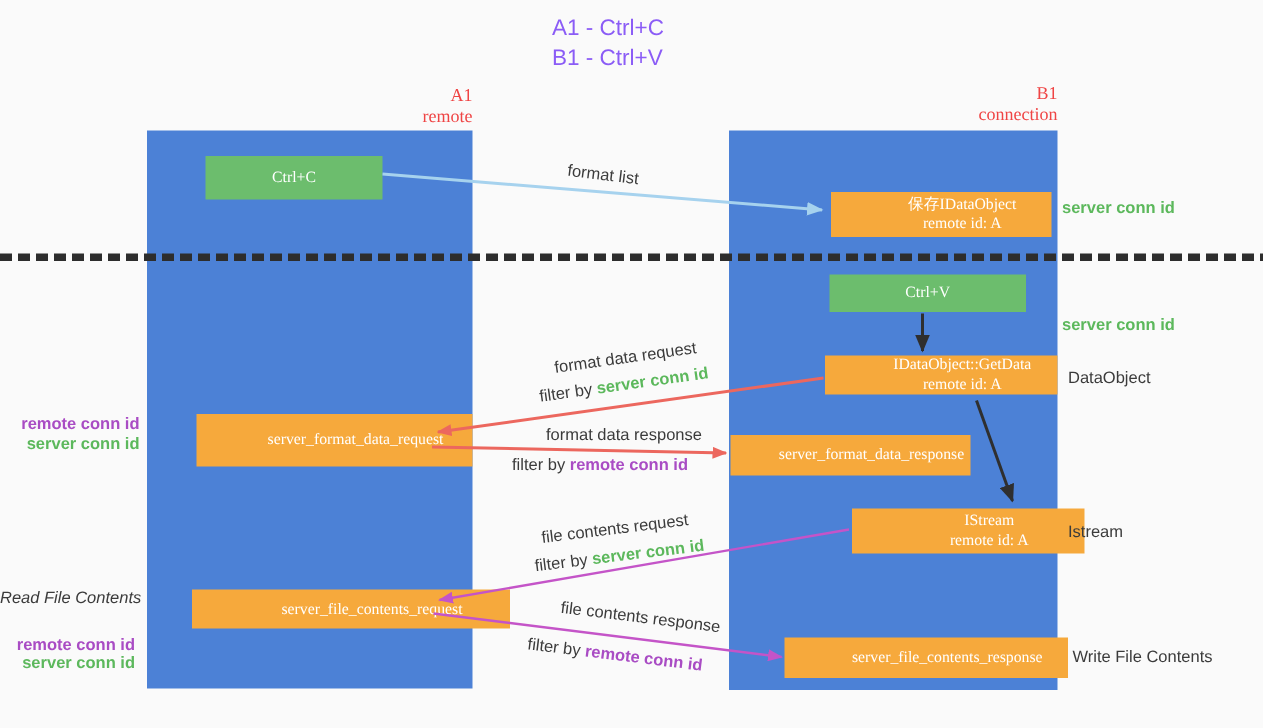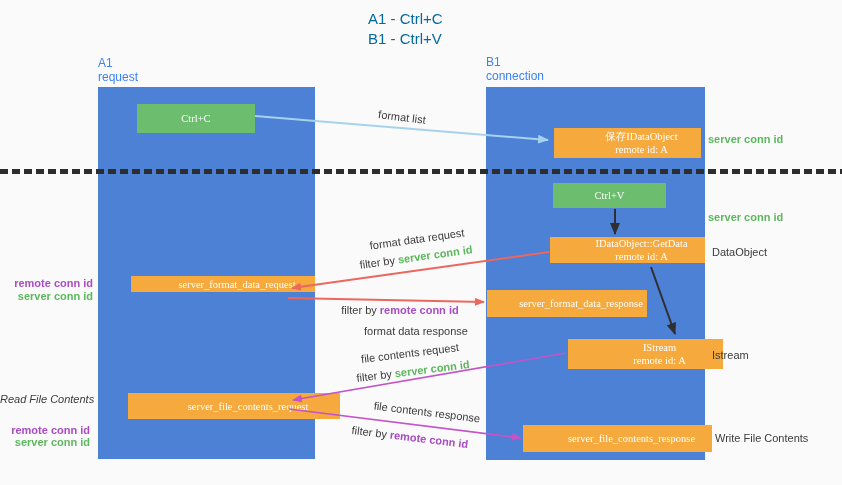--- a/index.html
+++ b/index.html
@@ -1,49 +1,49 @@
 <!DOCTYPE html>
 <html><head>
 <meta charset="utf-8">
 <style>
   html,body{margin:0;padding:0;}
   body{background:#fafafa;font-family:"Liberation Sans",sans-serif;}
   .stage{position:relative;width:842px;height:485px;background:#fafafa;overflow:hidden;}
   .col{position:absolute;background:#4c81d6;z-index:1;}
   #colA{left:98px;top:87px;width:217px;height:372px;}
   #colB{left:486px;top:87px;width:219px;height:373px;}
-  .colhdr{position:absolute;z-index:2;text-align:left;font-size:12px;line-height:14px;color:#3b82f6;}
+  .colhdr{position:absolute;z-index:2;text-align:right;font-size:12px;line-height:14px;color:#ef4444;font-family:Liberation Serif, serif;}
   #hdrA{left:98px;top:56px;width:217px;}
   #hdrB{left:486px;top:55px;width:219px;}
-  .title{position:absolute;left:368px;top:9px;font-size:15px;line-height:20px;color:#0369a1;z-index:2;}
+  .title{position:absolute;left:368px;top:9px;font-size:15px;line-height:20px;color:#8b5cf6;z-index:2;}
   .dotted{position:absolute;left:0;top:169px;width:842px;height:5px;z-index:3;
           background:repeating-linear-gradient(90deg,#2d2d2d 0 8px,transparent 8px 12px);}
   .node{position:absolute;z-index:4;color:#fff;font-size:10.5px;display:flex;flex-direction:column;
         align-items:center;justify-content:center;text-align:center;line-height:13px;white-space:nowrap;font-family:Liberation Serif, serif;}
   .green{background:#6cbd6d;}
   .orange{background:#f6a93c;padding-left:28px;}
   #nCtrlC{left:137px;top:104px;width:118px;height:29px;}
   #nSave{left:554px;top:128px;width:119px;height:30px;}
-  #nCtrlV{left:553px;top:183px;width:113px;height:25px;}
+  #nCtrlV{left:553px;top:183px;width:131px;height:25px;}
   #nGetData{left:550px;top:237px;width:127px;height:26px;}
-  #nFmtReq{left:131px;top:276px;width:156px;height:16px;}
+  #nFmtReq{left:131px;top:276px;width:156px;height:35px;}
   #nFmtResp{left:487px;top:290px;width:132px;height:27px;}
   #nIStream{left:568px;top:339px;width:127px;height:30px;}
   #nFileReq{left:128px;top:393px;width:184px;height:26px;}
   #nFileResp{left:523px;top:425px;width:161px;height:27px;}
   .svg-arrows{position:absolute;left:0;top:0;z-index:5;pointer-events:none;}
   .lbl{position:absolute;z-index:6;font-size:11px;color:#3b3b3b;text-align:center;white-space:nowrap;}
   .side{position:absolute;z-index:6;font-size:11px;white-space:nowrap;color:#3b3b3b;line-height:13px;}
   .ralign{text-align:right;}
   .green-t{color:#5cb85c;font-weight:bold;}
   .purple-t{color:#a94cc4;font-weight:bold;}
   #lFormatList{left:347px;top:111px;width:110px;transform:rotate(7deg);}
   #lFdr{left:362px;top:233px;width:110px;transform:rotate(-8deg);}
   #lFilter1{left:351px;top:251px;width:130px;transform:rotate(-8deg);}
-  #lFdresp{left:356px;top:284px;width:120px;margin-top:41px;}
+  #lFdresp{left:356px;top:284px;width:120px;}
   #lFilter2{left:335px;top:304px;width:130px;}
   #lFcr{left:355px;top:347px;width:110px;transform:rotate(-7deg);}
   #lFilter3{left:348px;top:365px;width:130px;transform:rotate(-7deg);}
   #lFcresp{left:367px;top:406px;width:120px;transform:rotate(7deg);}
   #lFilter4{left:345px;top:431px;width:130px;transform:rotate(7deg);}
   #sConnTop{left:708px;top:133px;}
   #sConnMid{left:708px;top:211px;}
   #sDataObject{left:712px;top:246px;}
   #sIstream{left:712px;top:349px;}
   #sWrite{left:715px;top:432px;}
@@ -56,21 +56,21 @@
 
 <div class="stage">
 
   <div class="title">
     <div>A1 - Ctrl+C</div>
     <div>B1 - Ctrl+V</div>
   </div>
 
   <div class="colhdr" id="hdrA">
     <div>A1</div>
-    <div>request</div>
+    <div>remote</div>
   </div>
   <div class="colhdr" id="hdrB">
     <div>B1</div>
     <div>connection</div>
   </div>
 
   <div class="col" id="colA"></div>
   <div class="col" id="colB"></div>
 
   <div class="dotted"></div>

